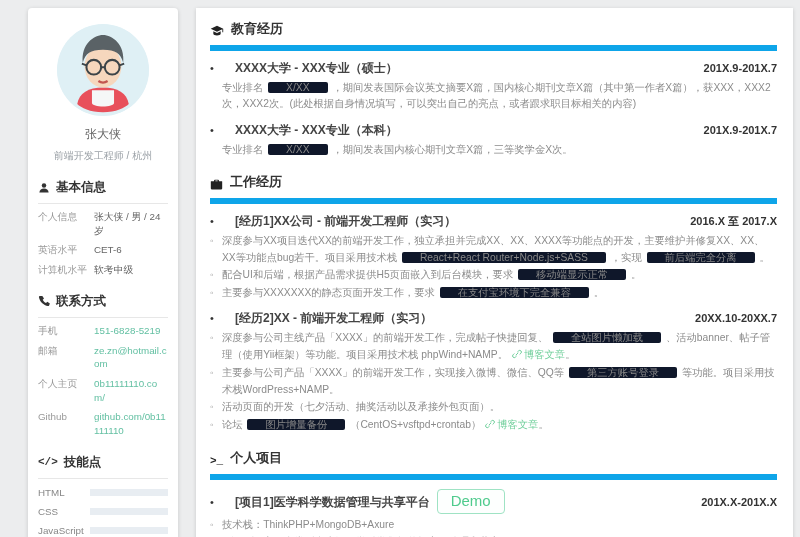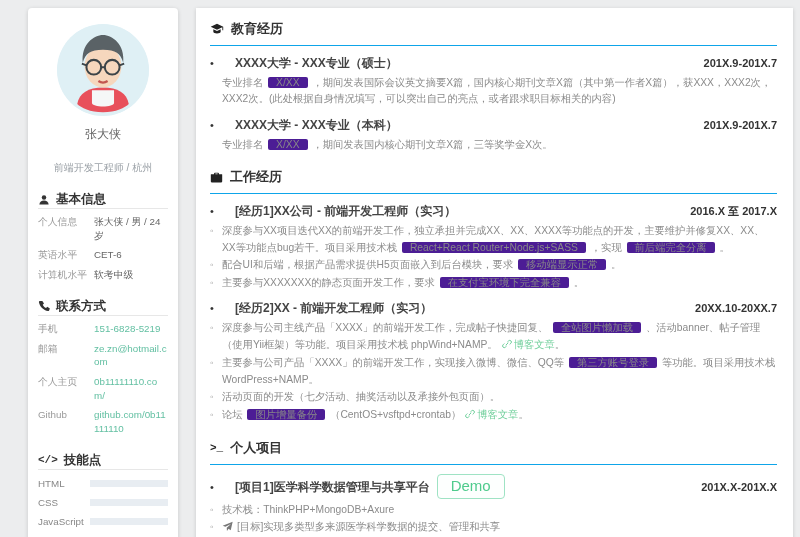--- a/index.html
+++ b/index.html
@@ -13,65 +13,65 @@
   
   .sidebar {
     position:absolute; left:28px; top:8px; width:150px;
     background:#fff; border-radius:4px;
     box-shadow:0 1px 4px rgba(0,0,0,.16);
     padding:16px 10px 18px;
   }
   .avatar { width:92px; height:92px; margin:0 auto; border-radius:50%; overflow:hidden; background:#e3f2f7; }
   .avatar svg { display:block; width:100%; height:100%; }
   .name { text-align:center; font-size:12px; color:#666; margin-top:10px; }
-  .subtitle { text-align:center; font-size:10px; color:#9aa0a6; margin-top:18px; }
+  .subtitle { text-align:center; font-size:10px; color:#9aa0a6; margin-top:6px; }
   .side-sec { margin-top:16px; }
   .side-h {
     display:flex; align-items:center; gap:6px;
     font-size:12.5px; font-weight:bold; color:#333;
-    border-bottom:1px solid #e7e7e7; padding-bottom:0; margin-bottom:0;
+    border-bottom:1px solid #e7e7e7; padding-bottom:7px; margin-bottom:0;
   }
   .side-h .sicon { color:#333; display:inline-flex; }
   .txticon { font-family:"Liberation Mono","DejaVu Sans Mono",monospace; font-weight:bold; font-size:11px; }
   .info-row { display:flex; font-size:9.8px; margin:6px 0; line-height:1.4; }
   .info-label { width:56px; flex:none; color:#999; }
   .info-value { color:#666; word-break:break-all; }
   .info-value.green { color:#64c0a3; }
   .skill-row { display:flex; align-items:center; margin:8px 0; }
   .skill-label { width:52px; flex:none; font-size:9.8px; color:#888; }
   .skill-track { flex:1; height:7px; background:#e8edf2; }
   .skill-fill { height:100%; background:#27bd92; }
   
   .main {
     position:absolute; left:196px; top:8px; width:597px; height:820px;
     background:#fff; box-shadow:0 1px 4px rgba(0,0,0,.16);
     padding:12px 16px 20px 14px;
   }
   .sec { margin-bottom:15px; }
   .sec-h {
-    display:flex; align-items:center; gap:7px;
+    display:flex; align-items:flex-end; gap:7px;
     font-size:13px; font-weight:bold; color:#333;
-    border-bottom:1px solid #0ea5e9; padding-bottom:7px; margin-bottom:4px;
+    border-bottom:6px solid #0ea5e9; padding-bottom:7px; margin-bottom:4px;
   }
   .sec-h .sicon { color:#222; display:inline-flex; }
   .item { margin-top:9px; }
   .item-head { display:flex; align-items:baseline; margin-bottom:3px; }
   .dot { width:12px; flex:none; color:#333; font-size:11px; }
   .item-title { font-size:12px; font-weight:bold; color:#444;margin-left:13px; }
   .badge {
     margin-left:7px; font-size:15px; font-weight:normal; color:#4fcb8d;
     border:1px solid #9fe3c4; border-radius:4px; padding:0 13px; line-height:1.5;
     background:#fdfffe;
   }
   .date { margin-left:auto; font-size:11px; font-weight:bold; color:#333; white-space:nowrap; }
   .sub { display:flex; font-size:10.3px; color:#8b8b8b; line-height:1.6; margin:1px 0; }
   .marker { width:12px; flex:none; color:#999; font-size:10px; }
   .licon { width:15px; flex:none; color:#777; padding-top:2px; }
   .txt { flex:1; }
-  .code { background:#4c1d95; color:#888; padding:0 8px; margin:0 2px; border-radius:2px; white-space:nowrap; }
+  .code { background:#0f172a; color:#888; padding:0 18px; margin:0 2px; border-radius:2px; white-space:nowrap; }
   .linkword { color:#6fcf9b; text-decoration:none; cursor:pointer; }
   .linkicon { color:#6fcf9b; display:inline-block; vertical-align:-1px; margin:0 2px 0 4px; }
 </style>
 </head>
 <body>
 
 <aside class="sidebar">
   <div class="avatar">
     <svg viewBox="0 0 100 100">
       <circle cx="50" cy="50" r="50" fill="#dff0f5"></circle>

